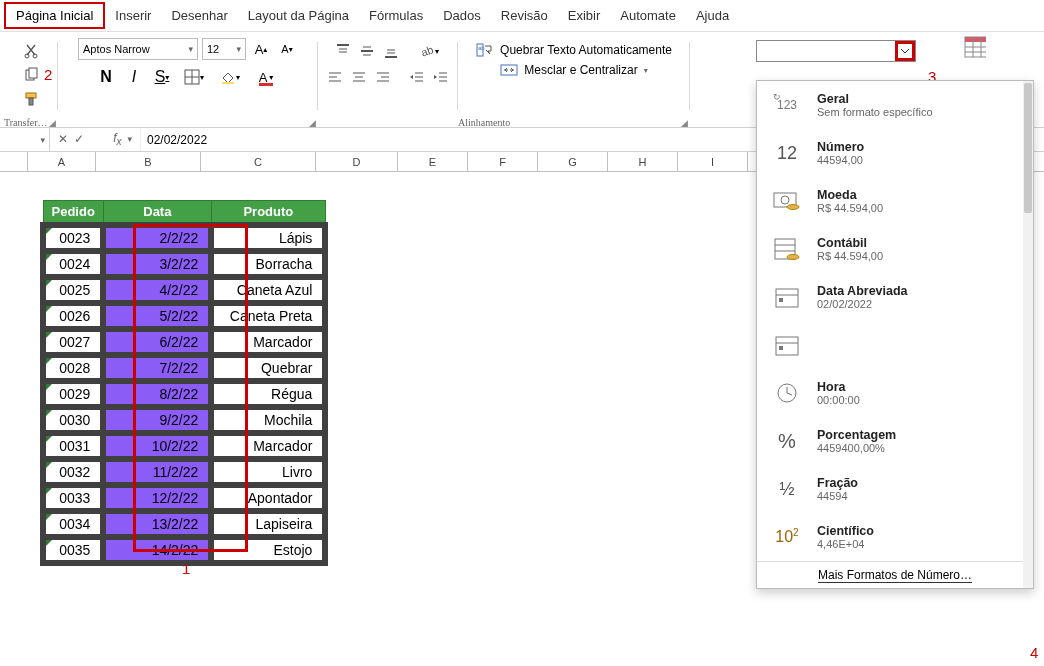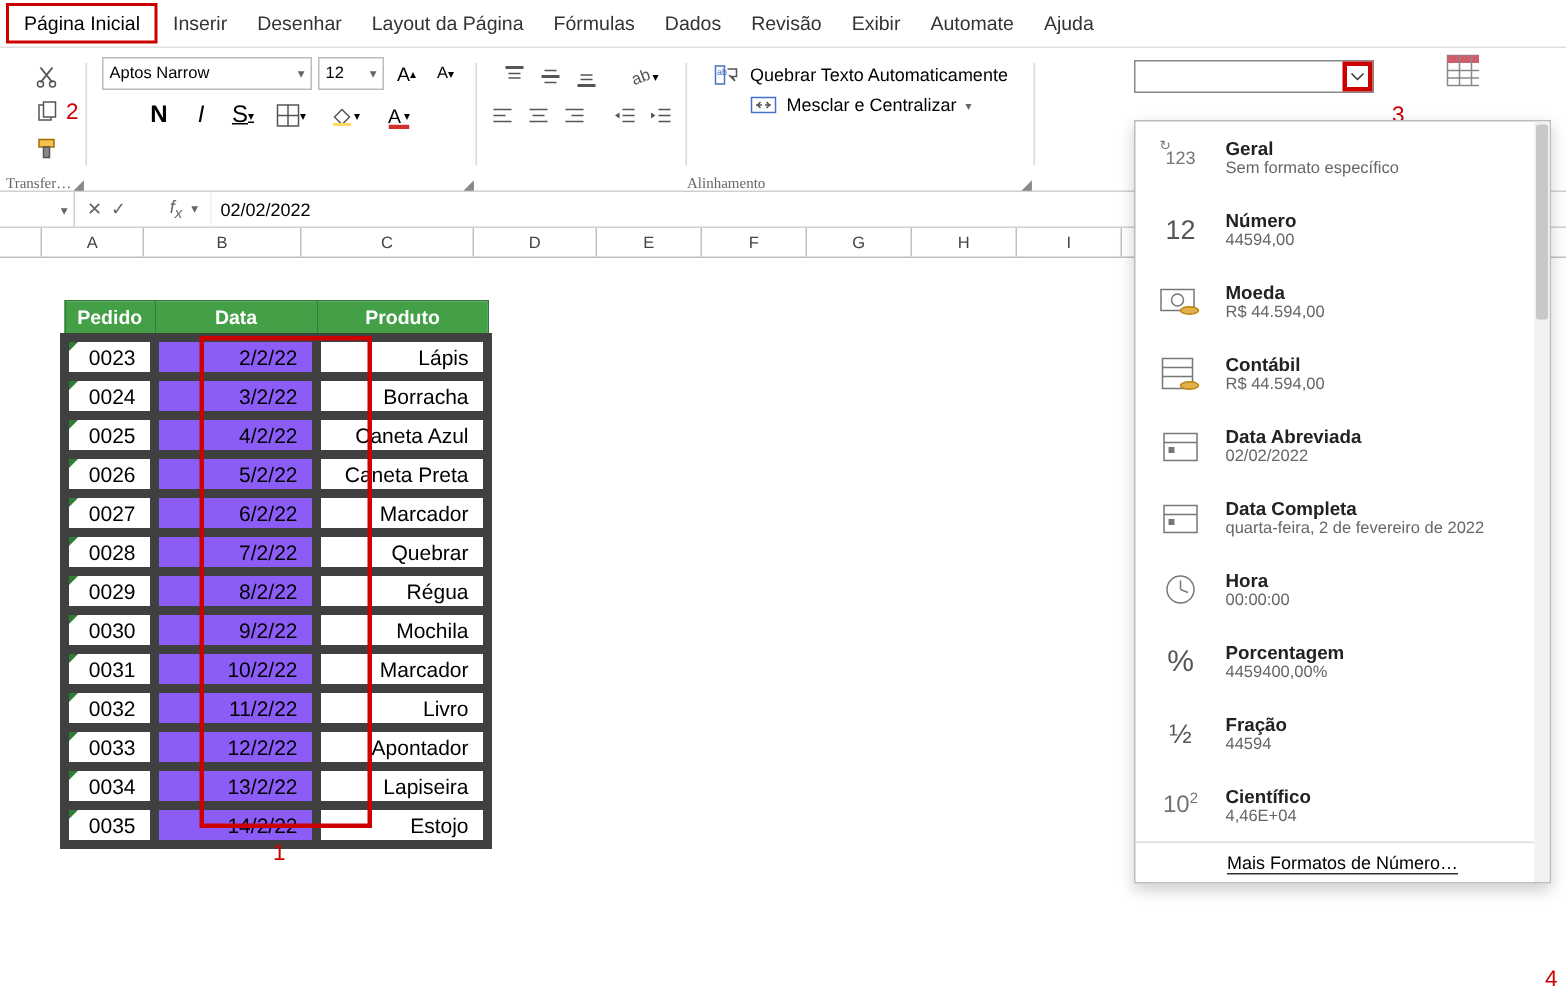--- a/index.html
+++ b/index.html
@@ -17,21 +17,21 @@
 .ribbon-group-label { font-size: 10px; color: #666; position: absolute; bottom: 0; left: 0; right: 0; text-align: left; font-family: Liberation Serif, serif; }
 .ribbon-group-expand { position: absolute; bottom: 0; right: 2px; font-size: 9px; color: #888; }
 
 .clipboard-group { width: 54px; }
 .clip-col { display: flex; flex-direction: column; gap: 2px; padding-top: 2px; }
 .clip-icon { width: 18px; height: 18px; display: flex; align-items: center; justify-content: center; }
 
 .font-group { width: 260px; }
 .font-row1 { display: flex; gap: 4px; align-items: center; margin-bottom: 6px; }
 .font-row2 { display: flex; gap: 6px; align-items: center; }
-.font-name { border: 1px solid #bbb; font-size: 11px; padding: 2px 4px; width: 140px; height: 22px; display: flex; align-items: center; justify-content: space-between; }
+.font-name { border: 1px solid #bbb; font-size: 11px; padding: 2px 4px; width: 120px; height: 22px; display: flex; align-items: center; justify-content: space-between; }
 .font-size { border: 1px solid #bbb; font-size: 11px; padding: 2px 4px; width: 44px; height: 22px; display: flex; align-items: center; justify-content: space-between; }
 .icon-btn { width: 22px; height: 22px; display: flex; align-items: center; justify-content: center; cursor: pointer; }
 .icon-btn.wide { width: 30px; }
 
 .align-group { width: 140px; padding-top: 2px; }
 .align-row { display: flex; gap: 2px; margin-bottom: 4px; }
 
 .wrap-group { width: 232px; padding-top: 2px; }
 .wrap-item { display: flex; align-items: center; gap: 6px; font-size: 12px; padding: 2px 4px; cursor: pointer; }
 
@@ -465,24 +465,20 @@
         </div>
       </div>
       <div class="format-item">
         <div class="fi-icon">
           <svg width="26" height="24">
             <rect x="2" y="4" width="22" height="18" fill="none" stroke="#777"></rect>
             <line x1="2" y1="10" x2="24" y2="10" stroke="#777"></line>
             <rect x="5" y="13" width="4" height="4" fill="#777"></rect>
           </svg>
         </div>
-        <div class="fi-text">
-          <div class="fi-title">Data Completa</div>
-          <div class="fi-sub">quarta-feira, 2 de fevereiro de 2022</div>
-        </div>
       </div>
       <div class="format-item">
         <div class="fi-icon">
           <svg width="24" height="24">
             <circle cx="12" cy="12" r="9" fill="none" stroke="#777"></circle>
             <line x1="12" y1="12" x2="12" y2="6" stroke="#777"></line>
             <line x1="12" y1="12" x2="17" y2="14" stroke="#777"></line>
           </svg>
         </div>
         <div class="fi-text">
@@ -503,21 +499,21 @@
         <div class="fi-icon">
           <span style="font-size:18px;color:#555;">½</span>
         </div>
         <div class="fi-text">
           <div class="fi-title">Fração</div>
           <div class="fi-sub">44594</div>
         </div>
       </div>
       <div class="format-item">
         <div class="fi-icon">
-          <span style="font-size:16px;color:#737373;">10<sup style="font-size:10px;">2</sup></span>
+          <span style="font-size:16px;color:#a16207;">10<sup style="font-size:10px;">2</sup></span>
         </div>
         <div class="fi-text">
           <div class="fi-title">Científico</div>
           <div class="fi-sub">4,46E+04</div>
         </div>
       </div>
     </div>
   <div class="format-footer">
     <span>Mais Formatos de Número…</span>
   </div>

